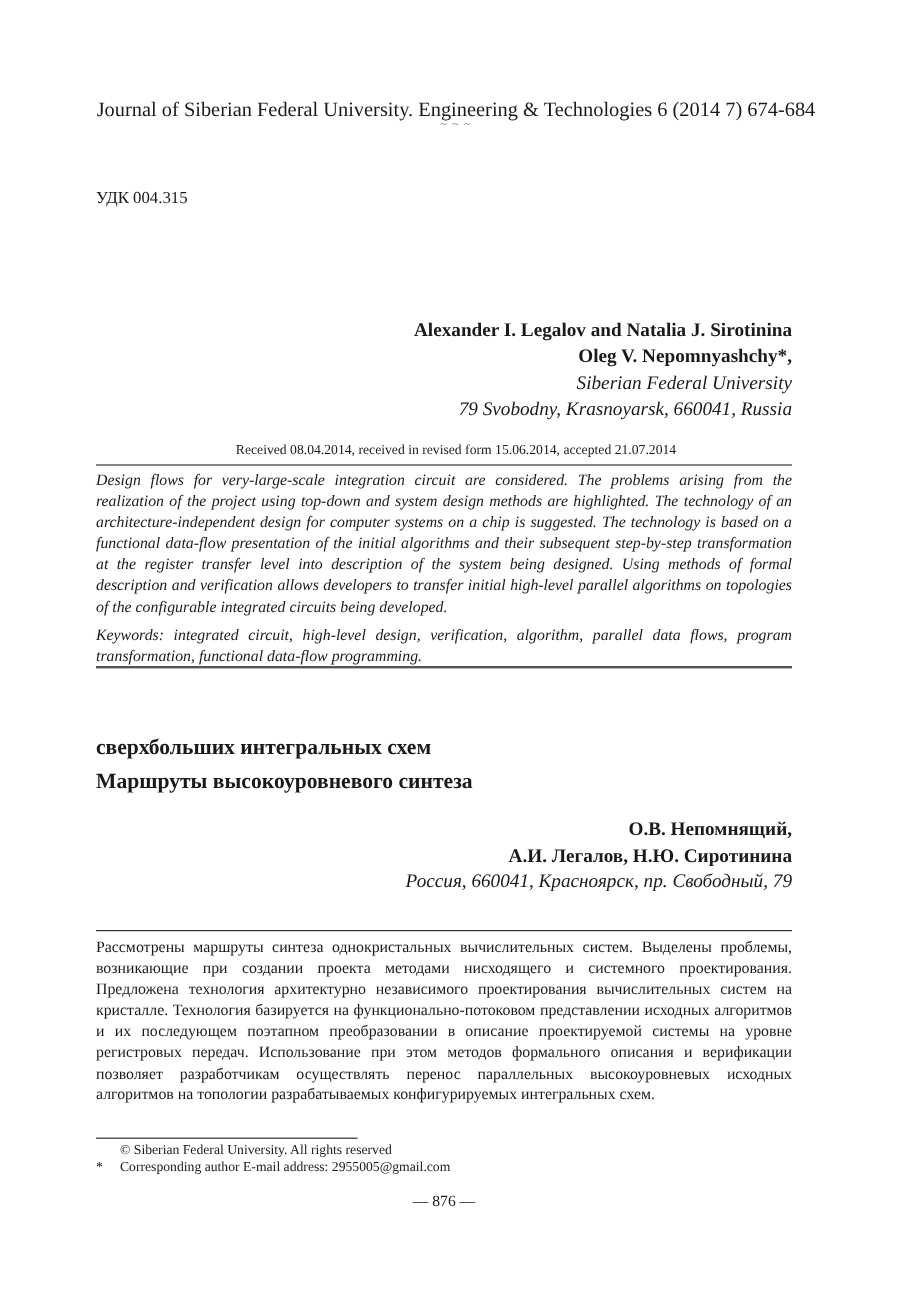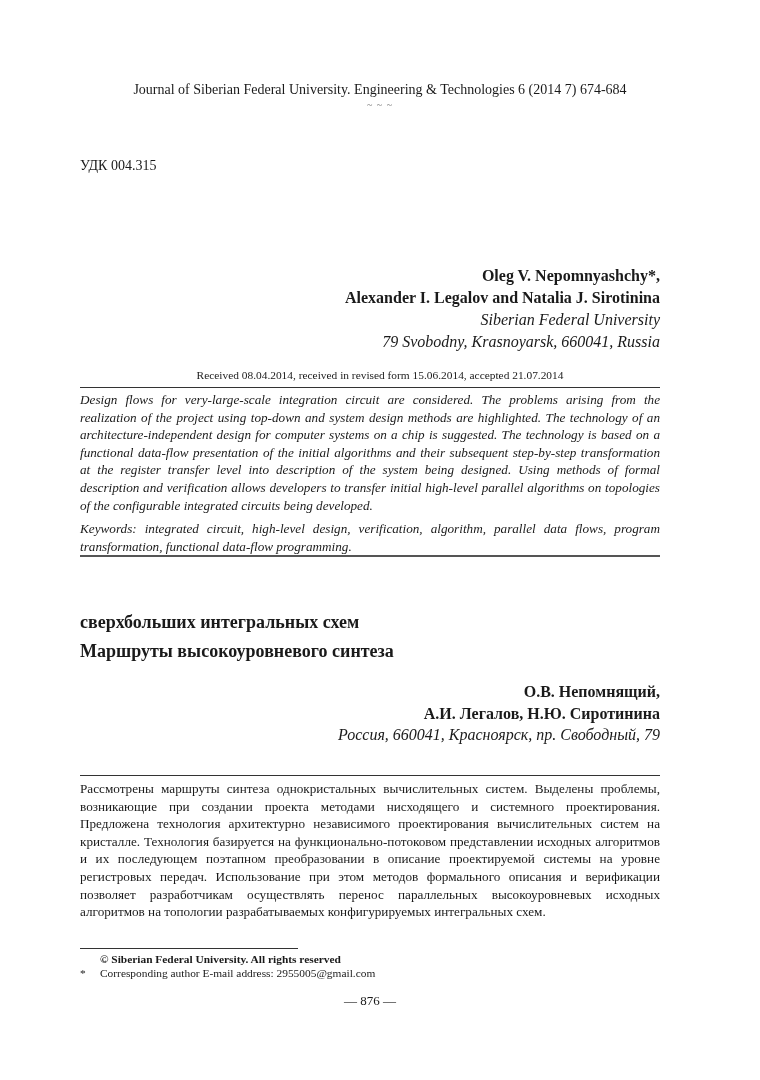--- a/index.html
+++ b/index.html
@@ -1,21 +1,21 @@
 <!DOCTYPE html>
 <html><head>
 <meta charset="utf-8">
 <style>
   html, body { margin: 0; padding: 0; background: #ffffff; }
   body {
     width: 760px; height: 1080px; position: relative; overflow: hidden;
     font-family: "Liberation Serif", "DejaVu Serif", serif; color: #1a1a1a;
   }
   .abs { position: absolute; }
-  .journal-header { left: 0; width: 760px; top: 82px; text-align: center; font-size: 14px; }
+  .journal-header { left: 0; width: 760px; top: 82px; text-align: center; font-size: 17px; }
   .tilde { left: 0; width: 760px; top: 99px; text-align: center; font-size: 10px; color: #777; letter-spacing: 1px; }
   .udk { left: 80px; top: 158px; font-size: 14px; }
   .title { left: 80px; top: 195px; font-size: 19.5px; font-weight: bold; line-height: 30px; }
   .authors { right: 100px; top: 265px; text-align: right; font-size: 16px; line-height: 22px; }
   .authors .b { font-weight: bold; }
   .authors .i { font-style: italic; }
   .received { left: 0; width: 760px; top: 369px; text-align: center; font-size: 11.4px; }
   .rule { left: 80px; width: 580px; height: 0; border-top: 1.3px solid #333; }
   .rule.thick { border-top: 2px solid #555; }
   .abstract { left: 80px; width: 580px; font-style: italic; font-size: 13.2px; line-height: 17.6px; text-align: justify; }
@@ -36,22 +36,22 @@
 
 <div class="abs journal-header">Journal of Siberian Federal University. Engineering &amp; Technologies 6 (2014 7) 674-684</div>
 <div class="abs tilde">~ ~ ~</div>
 
 <div class="abs udk">УДК 004.315</div>
 
 <div class="abs title">
 </div>
 
 <div class="abs authors">
+  <div class="b">Alexander I. Legalov and Natalia J. Sirotinina</div>
   <div class="b">Oleg V. Nepomnyashchy*,</div>
-  <div class="b">Alexander I. Legalov and Natalia J. Sirotinina</div>
   <div class="i">Siberian Federal University</div>
   <div class="i">79 Svobodny, Krasnoyarsk, 660041, Russia</div>
 </div>
 
 <div class="abs received">Received 08.04.2014, received in revised form 15.06.2014, accepted 21.07.2014</div>
 
 <div class="abs rule" style="top:387px;"></div>
 <div class="abs abstract" style="top:391px;">
   <p>Design flows for very-large-scale integration circuit are considered. The problems arising from the realization of the project using top-down and system design methods are highlighted. The technology of an architecture-independent design for computer systems on a chip is suggested. The technology is based on a functional data-flow presentation of the initial algorithms and their subsequent step-by-step transformation at the register transfer level into description of the system being designed. Using methods of formal description and verification allows developers to transfer initial high-level parallel algorithms on topologies of the configurable integrated circuits being developed.</p>
   <p>Keywords: integrated circuit, high-level design, verification, algorithm, parallel data flows, program transformation, functional data-flow programming.</p>
@@ -66,20 +66,20 @@
 <div class="abs authors-ru">
   <div class="b">О.В. Непомнящий,</div>
   <div class="b">А.И. Легалов, Н.Ю. Сиротинина</div>
   <div class="i">Россия, 660041, Красноярск, пр. Свободный, 79</div>
 </div>
 
 <div class="abs rule" style="top:775px;"></div>
 <div class="abs abstract-ru">Рассмотрены маршруты синтеза однокристальных вычислительных систем. Выделены проблемы, возникающие при создании проекта методами нисходящего и системного проектирования. Предложена технология архитектурно независимого проектирования вычислительных систем на кристалле. Технология базируется на функционально-потоковом представлении исходных алгоритмов и их последующем поэтапном преобразовании в описание проектируемой системы на уровне регистровых передач. Использование при этом методов формального описания и верификации позволяет разработчикам осуществлять перенос параллельных высокоуровневых исходных алгоритмов на топологии разрабатываемых конфигурируемых интегральных схем.</div>
 
 <div class="abs fn-rule"></div>
-<div class="abs footnote" style="top:952px;font-weight:bold;">
+<div class="abs footnote" style="top:952px;">
   <span class="mark"></span><span>© Siberian Federal University. All rights reserved</span>
 </div>
 <div class="abs footnote" style="top:966px;">
   <span class="mark">*</span><span>Corresponding author E-mail address: 2955005@gmail.com</span>
 </div>
 
 <div class="abs page-num">— 876 —</div>
 
 </body></html>

